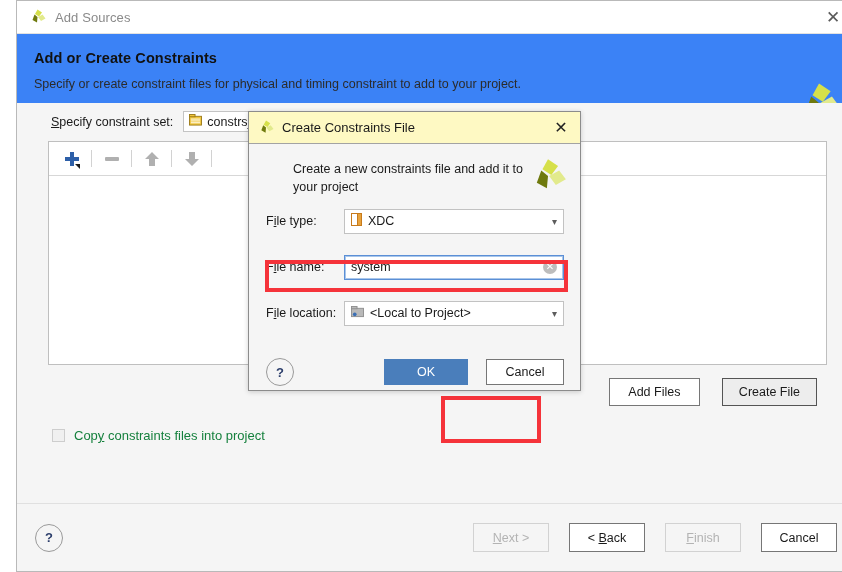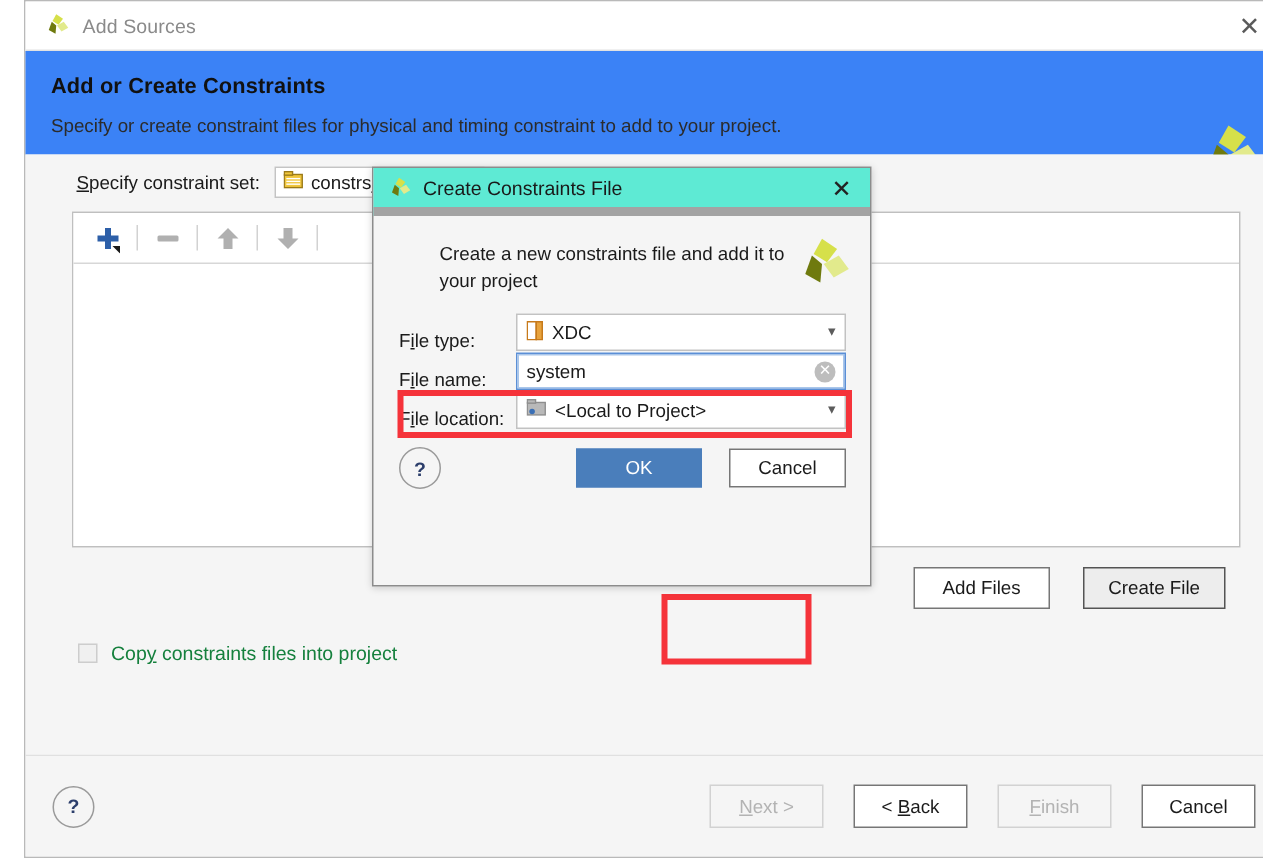--- a/index.html
+++ b/index.html
@@ -254,22 +254,22 @@
     border: 1px solid #8c8c8c;
     box-sizing: border-box;
     box-shadow: 0 1px 5px rgba(0,0,0,.18);
     display: flex;
     flex-direction: column;
     z-index: 40;
   }
   .modal-titlebar {
     height: 32px;
     min-height: 32px;
-    background: #5eead4;
-    border-bottom: 6px solid #a3a3a3;
+    background: #fef9c3;
+    border-bottom: 1px solid #a3a3a3;
     display: flex;
     align-items: center;
     padding: 0 2px 0 9px;
     box-sizing: border-box;
     justify-content: space-between;
   }
   .modal-title {
     font-size: 13px;
     color: #1a1a1a;
     margin-left: 8px;
@@ -295,23 +295,23 @@
     box-sizing: border-box;
   }
   .modal-desc .txtwrap { width: 253px; margin-left: 28px; }
   .modal-logo { position: absolute; right: 13px; top: 14px; }
 
   .form {
     padding: 10px 16px 0 17px;
   }
   .form-row {
     display: flex;
-    align-items: flex-end;
+    align-items: center;
     height: 26px;
-    margin-bottom: 0;
+    margin-bottom: 20px;
     position: relative;
   }
   .form-label {
     width: 78px;
     font-size: 12.5px;
     color: #1a1a1a;
     flex: none;
   }
   .field {
     flex: 1;

